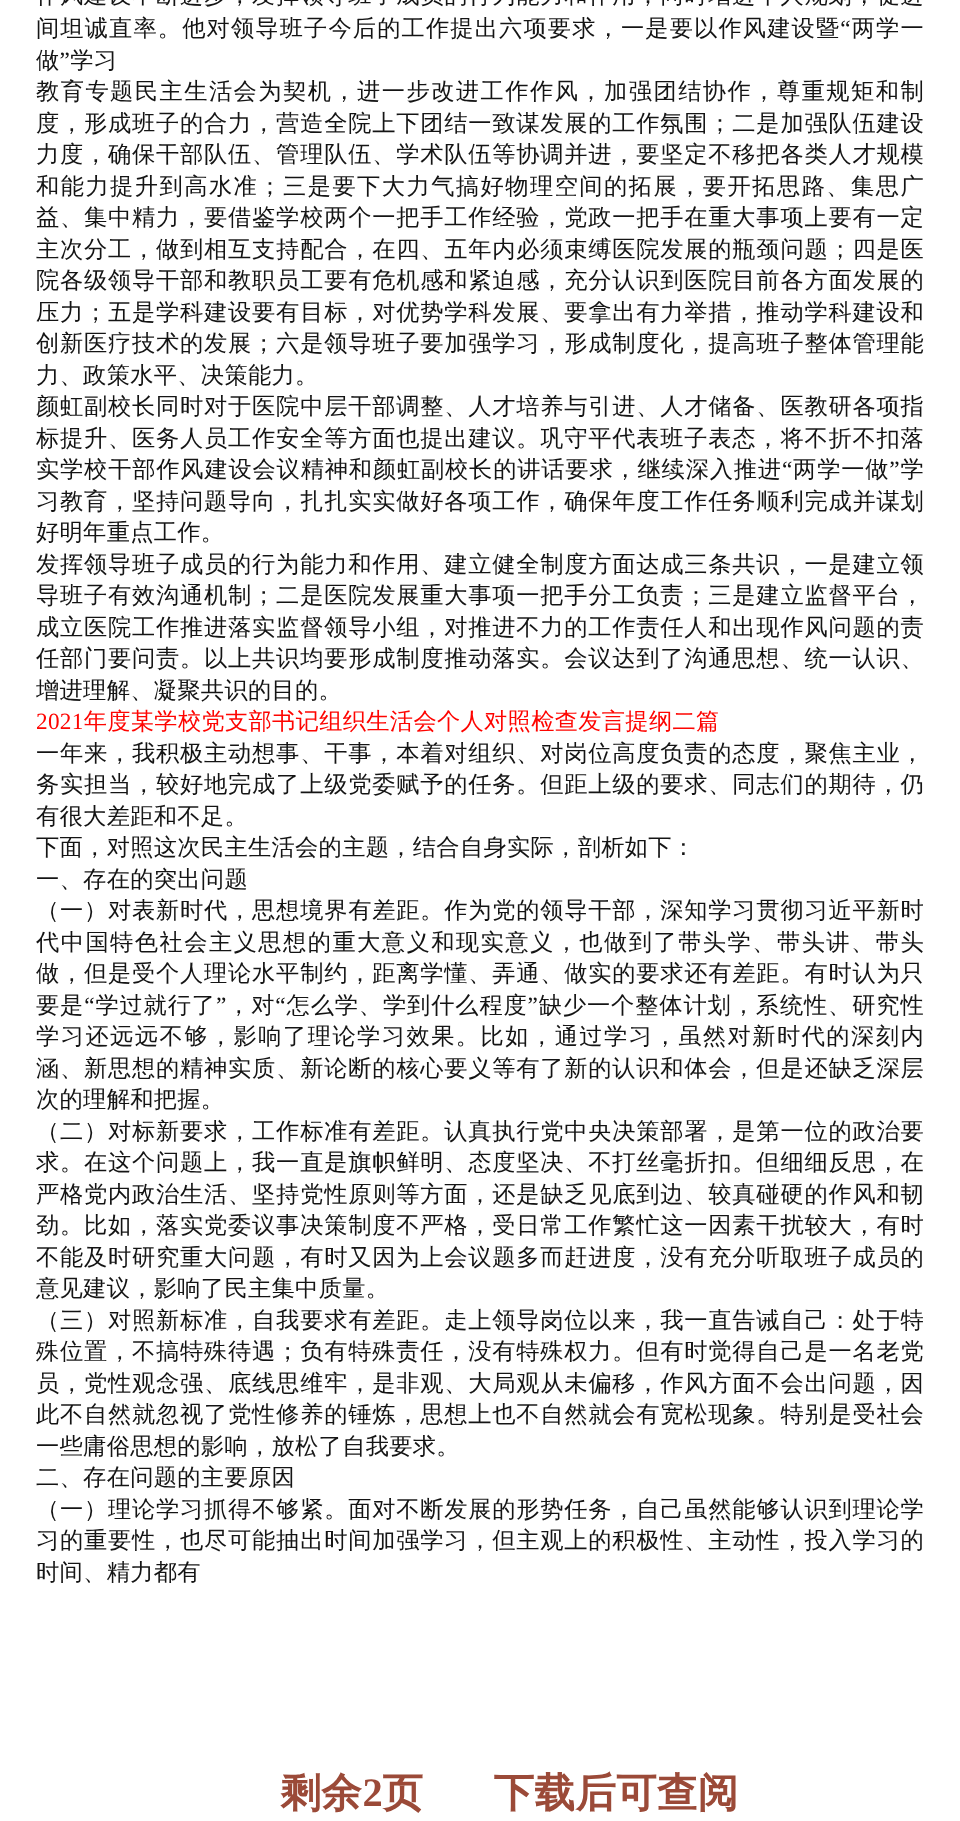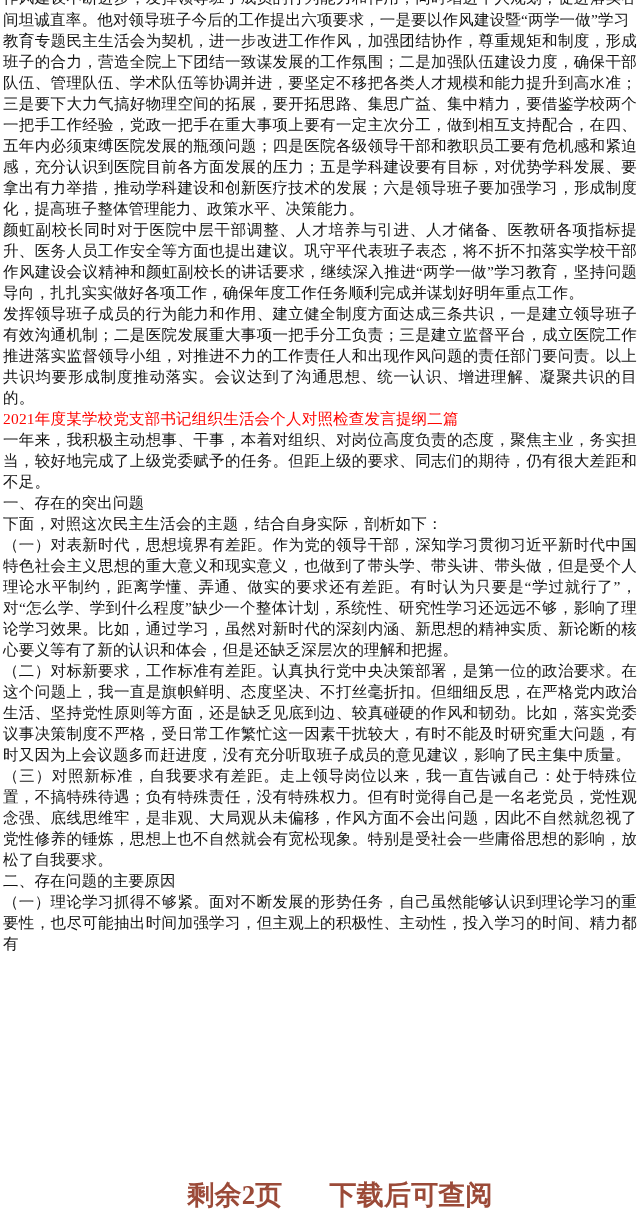--- a/index.html
+++ b/index.html
@@ -5,21 +5,21 @@
   html, body {
     margin: 0;
     padding: 0;
     background: #ffffff;
   }
   .page {
     position: relative;
     width: 640px;
     height: 1214px;
     box-sizing: border-box;
-    padding: 0 3px;
+    padding: 0 24px;
     overflow: hidden;
     background: #ffffff;
     font-family: "Liberation Serif", "DejaVu Serif", serif;
     font-size: 15.5px;
     line-height: 21px;
     color: var(--text, #141414);
     text-align: justify;
     letter-spacing: 0.2px;
   }
   .clip-line {
@@ -70,23 +70,23 @@
   <p class="gap">教育专题民主生活会为契机，进一步改进工作作风，加强团结协作，尊重规矩和制度，形成班子的合力，营造全院上下团结一致谋发展的工作氛围；二是加强队伍建设力度，确保干部队伍、管理队伍、学术队伍等协调并进，要坚定不移把各类人才规模和能力提升到高水准；三是要下大力气搞好物理空间的拓展，要开拓思路、集思广益、集中精力，要借鉴学校两个一把手工作经验，党政一把手在重大事项上要有一定主次分工，做到相互支持配合，在四、五年内必须束缚医院发展的瓶颈问题；四是医院各级领导干部和教职员工要有危机感和紧迫感，充分认识到医院目前各方面发展的压力；五是学科建设要有目标，对优势学科发展、要拿出有力举措，推动学科建设和创新医疗技术的发展；六是领导班子要加强学习，形成制度化，提高班子整体管理能力、政策水平、决策能力。</p>
 
   <p>颜虹副校长同时对于医院中层干部调整、人才培养与引进、人才储备、医教研各项指标提升、医务人员工作安全等方面也提出建议。巩守平代表班子表态，将不折不扣落实学校干部作风建设会议精神和颜虹副校长的讲话要求，继续深入推进“两学一做”学习教育，坚持问题导向，扎扎实实做好各项工作，确保年度工作任务顺利完成并谋划好明年重点工作。</p>
 
   <p>发挥领导班子成员的行为能力和作用、建立健全制度方面达成三条共识，一是建立领导班子有效沟通机制；二是医院发展重大事项一把手分工负责；三是建立监督平台，成立医院工作推进落实监督领导小组，对推进不力的工作责任人和出现作风问题的责任部门要问责。以上共识均要形成制度推动落实。会议达到了沟通思想、统一认识、增进理解、凝聚共识的目的。</p>
 
   <p class="red-heading">2021年度某学校党支部书记组织生活会个人对照检查发言提纲二篇</p>
 
   <p>一年来，我积极主动想事、干事，本着对组织、对岗位高度负责的态度，聚焦主业，务实担当，较好地完成了上级党委赋予的任务。但距上级的要求、同志们的期待，仍有很大差距和不足。</p>
 
+  <p class="gap">下面，对照这次民主生活会的主题，结合自身实际，剖析如下：</p>
+
   <p class="gap">一、存在的突出问题</p>
-
-  <p class="gap">下面，对照这次民主生活会的主题，结合自身实际，剖析如下：</p>
 
   <p class="gap">（一）对表新时代，思想境界有差距。作为党的领导干部，深知学习贯彻习近平新时代中国特色社会主义思想的重大意义和现实意义，也做到了带头学、带头讲、带头做，但是受个人理论水平制约，距离学懂、弄通、做实的要求还有差距。有时认为只要是“学过就行了”，对“怎么学、学到什么程度”缺少一个整体计划，系统性、研究性学习还远远不够，影响了理论学习效果。比如，通过学习，虽然对新时代的深刻内涵、新思想的精神实质、新论断的核心要义等有了新的认识和体会，但是还缺乏深层次的理解和把握。</p>
 
   <p>（二）对标新要求，工作标准有差距。认真执行党中央决策部署，是第一位的政治要求。在这个问题上，我一直是旗帜鲜明、态度坚决、不打丝毫折扣。但细细反思，在严格党内政治生活、坚持党性原则等方面，还是缺乏见底到边、较真碰硬的作风和韧劲。比如，落实党委议事决策制度不严格，受日常工作繁忙这一因素干扰较大，有时不能及时研究重大问题，有时又因为上会议题多而赶进度，没有充分听取班子成员的意见建议，影响了民主集中质量。</p>
 
   <p>（三）对照新标准，自我要求有差距。走上领导岗位以来，我一直告诫自己：处于特殊位置，不搞特殊待遇；负有特殊责任，没有特殊权力。但有时觉得自己是一名老党员，党性观念强、底线思维牢，是非观、大局观从未偏移，作风方面不会出问题，因此不自然就忽视了党性修养的锤炼，思想上也不自然就会有宽松现象。特别是受社会一些庸俗思想的影响，放松了自我要求。</p>
 
   <p class="gap">二、存在问题的主要原因</p>
 
   <p class="gap">（一）理论学习抓得不够紧。面对不断发展的形势任务，自己虽然能够认识到理论学习的重要性，也尽可能抽出时间加强学习，但主观上的积极性、主动性，投入学习的时间、精力都有</p>

